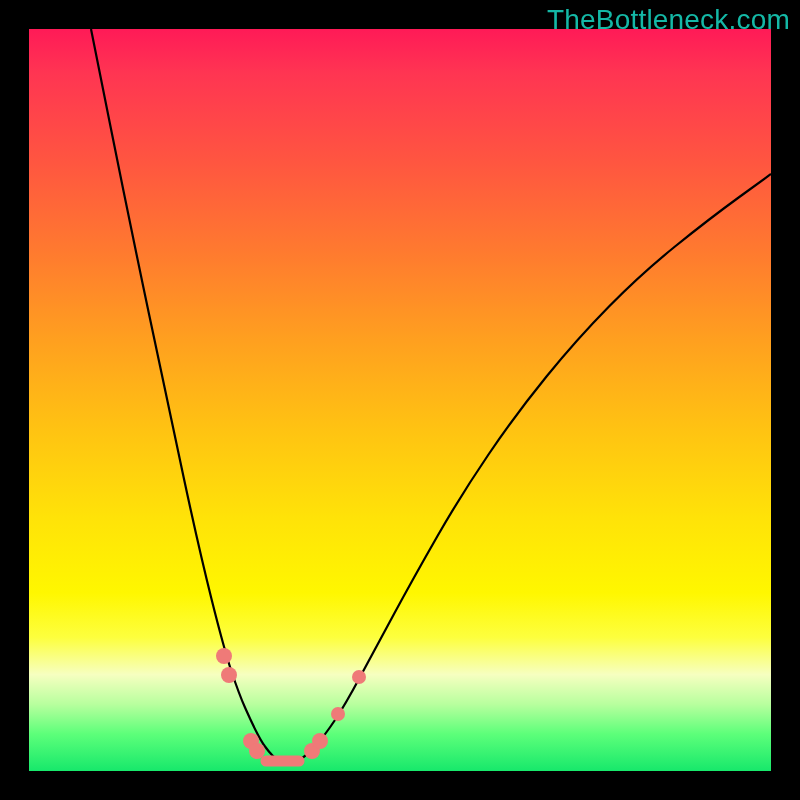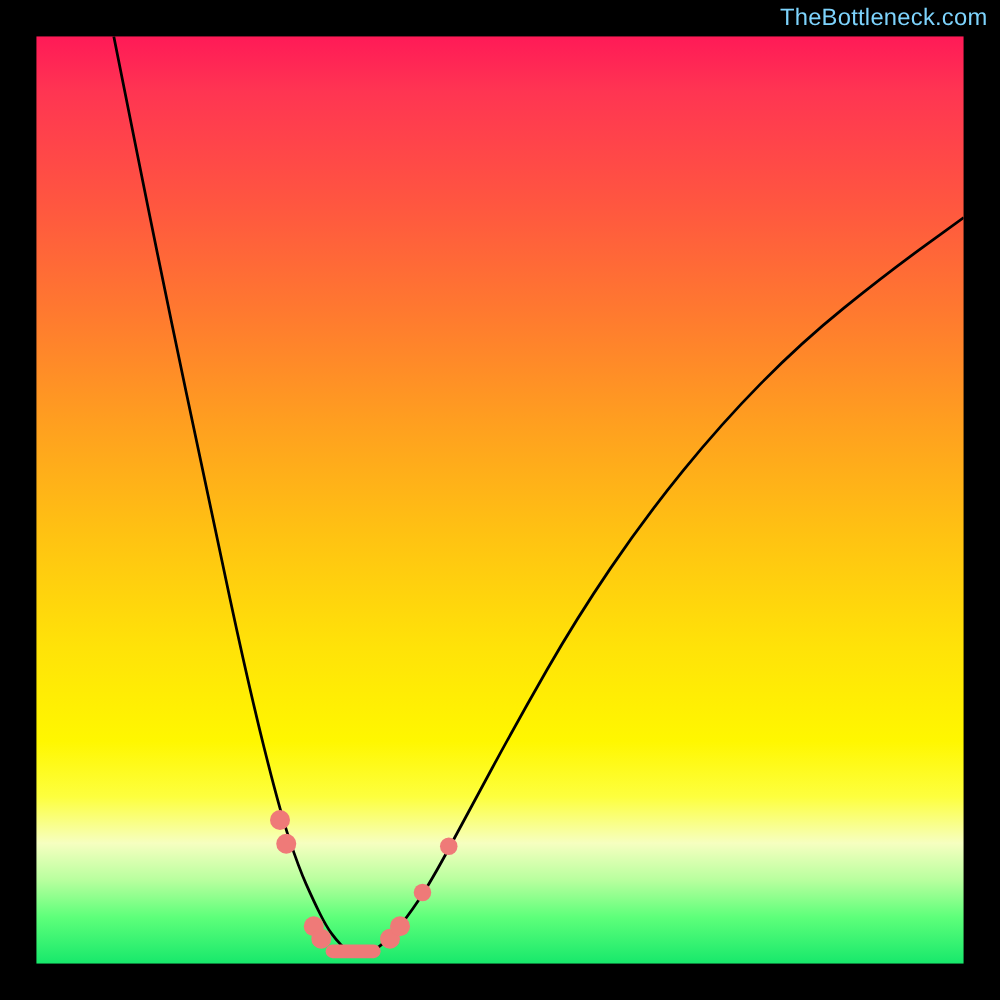--- a/index.html
+++ b/index.html
@@ -41,22 +41,22 @@
       #f6ffc0 87%,
       #b8ff9e 91%,
       #5dff7a 95%,
       #17e86b 100%
     );
   }
   .watermark {
     position: absolute;
     top: 4px;
     right: 10px;
-    color: #7dd3fc;
-    font-size: 19px;
+    color: #14b8a6;
+    font-size: 28px;
     font-weight: 500;
     letter-spacing: 0.2px;
     user-select: none;
   }
   svg.curves {
     position: absolute;
     inset: 0;
   }
   .curve {
     fill: none;

